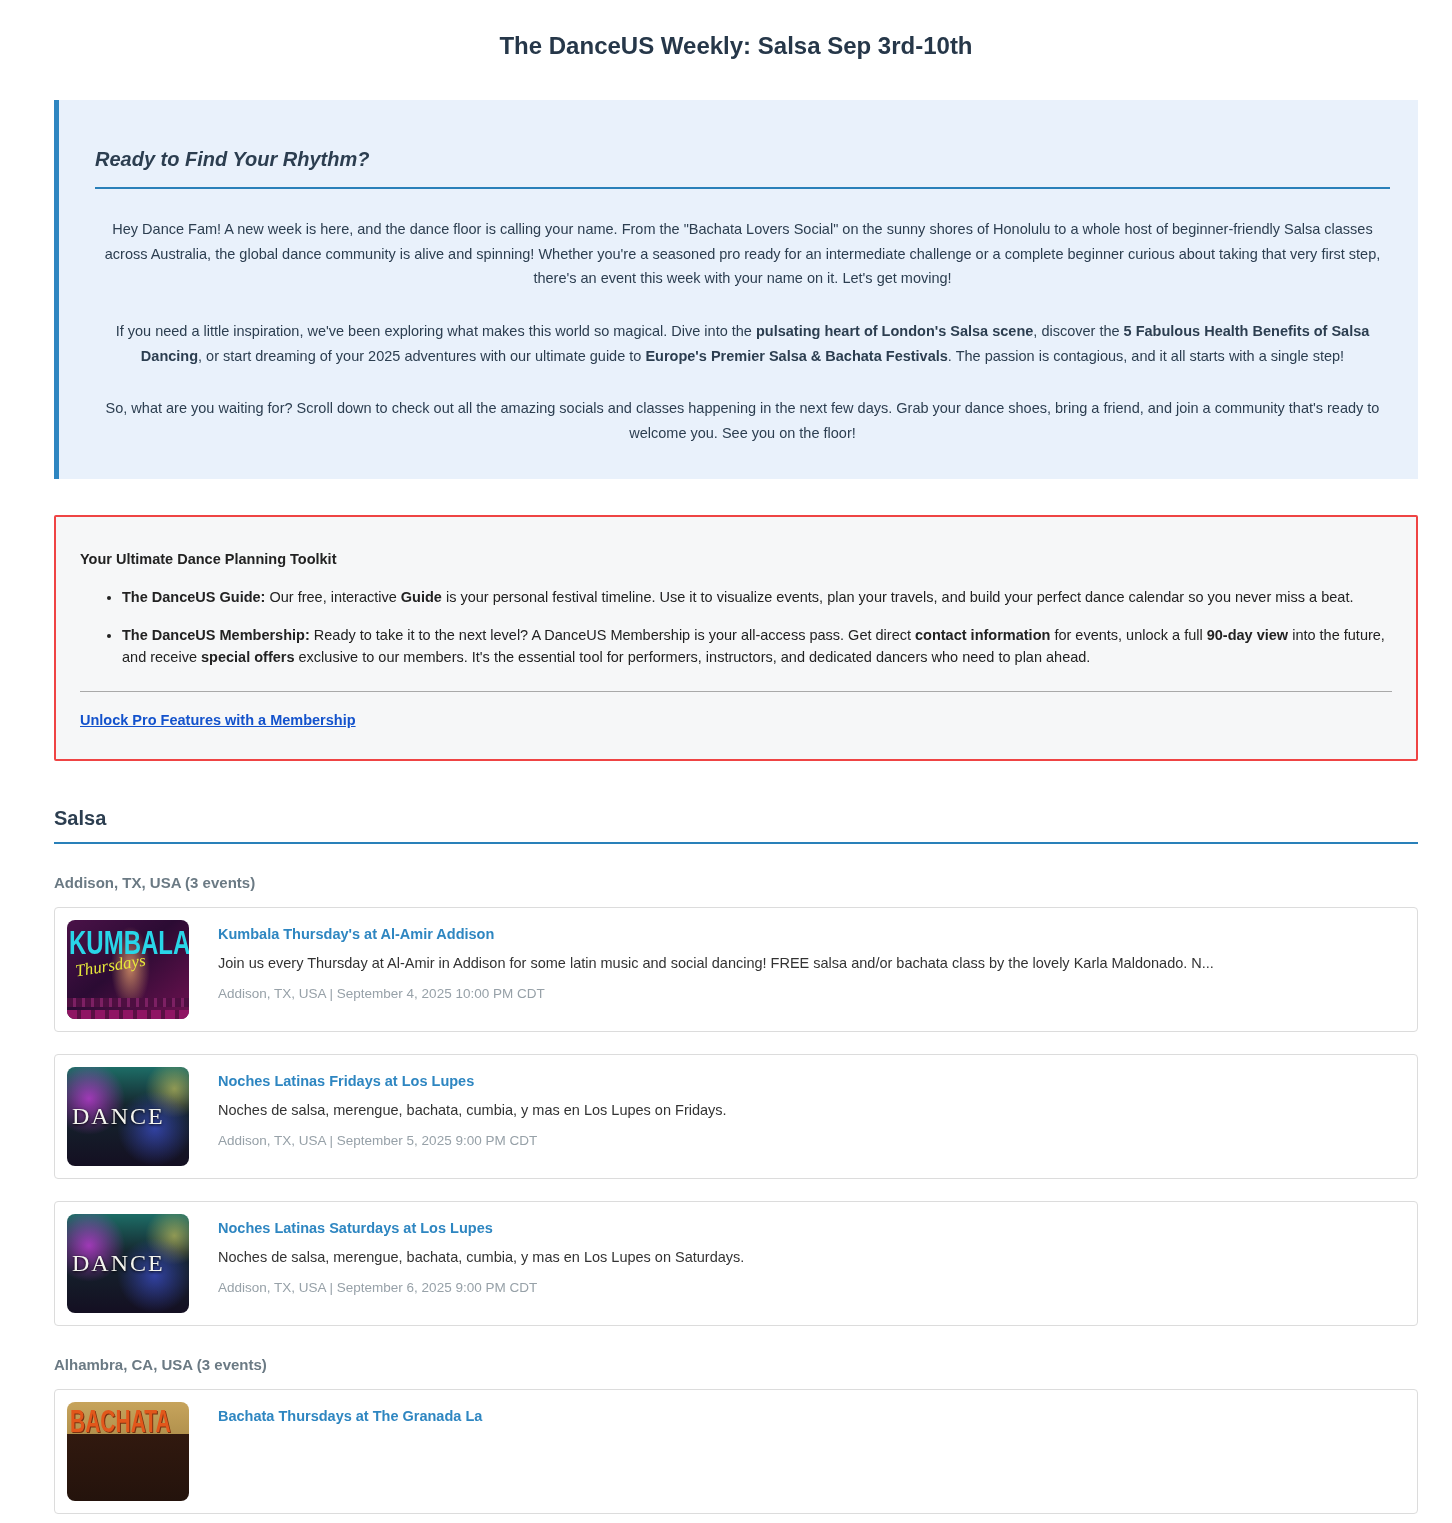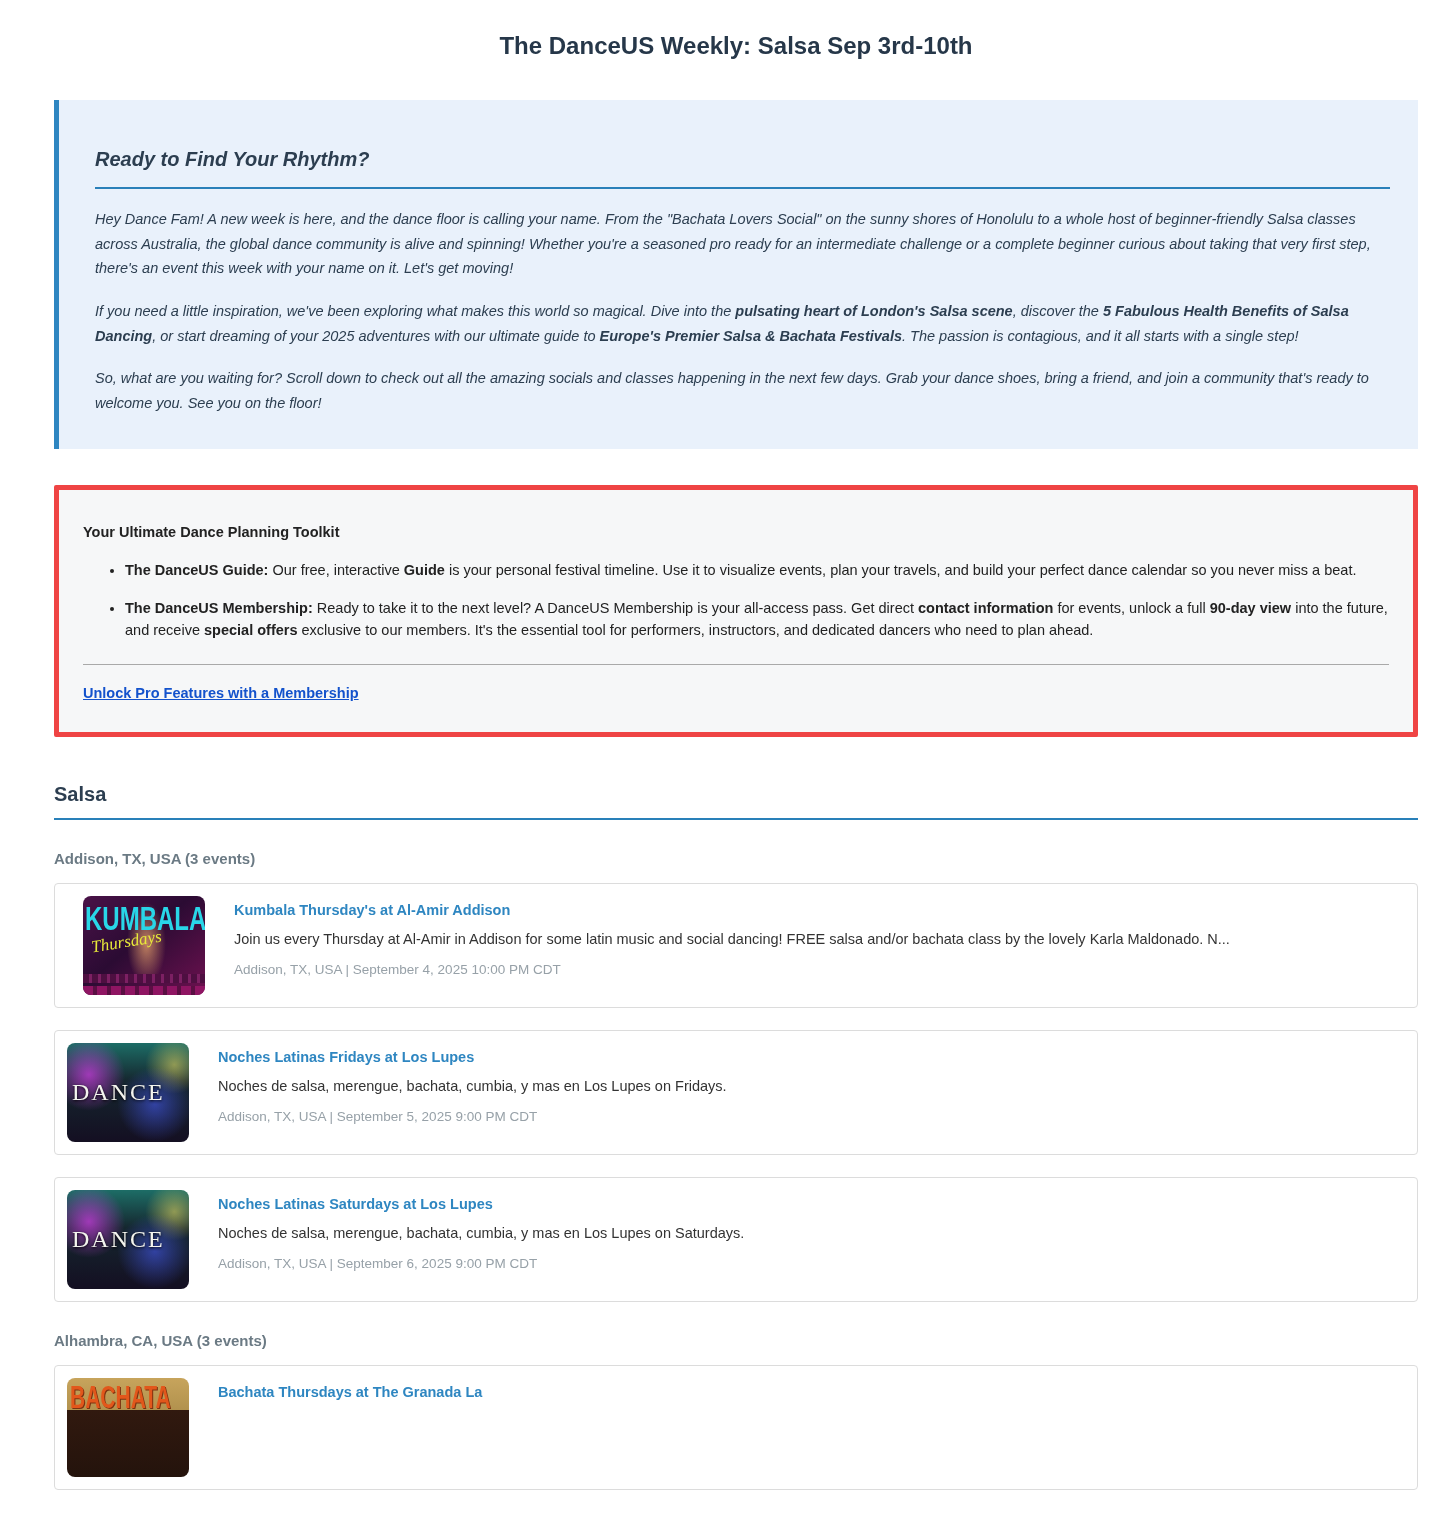--- a/index.html
+++ b/index.html
@@ -21,28 +21,28 @@
   .intro {
     background: #e9f1fb; border-left: 5px solid #2e86c1;
     padding: 30px 28px 34px 36px;
   }
   .intro-heading {
     font-style: italic; font-weight: 700; font-size: 20px;
     color: #2c3e50; margin: 18px 0 0;
   }
   .intro-rule { border: none; border-top: 2px solid #2980b9; margin: 16px 0 4px; }
   .intro p {
-    font-style: italic; color: #2c3e50; font-size: 14.5px;
-    line-height: 1.7; margin: 18px 0 0;
+    color: #2c3e50; font-size: 14.5px;
+    line-height: 1.7; margin: 28px 0 0; text-align: center;
   }
   .bold { font-weight: 700; }
 
   
   .toolkit {
-    border: 5px solid #ef4444; background: #f6f7f8; border-radius: 2px;
+    border: 2px solid #ef4444; background: #f6f7f8; border-radius: 2px;
     padding: 26px 24px 30px; margin-top: 36px;
   }
   .toolkit-heading { font-size: 14.5px; font-weight: 700; color: #222; margin: 8px 0 0; }
   .toolkit-intro { font-size: 14.5px; color: #222; line-height: 1.55; margin: 22px 0 0; }
   .toolkit ul { margin: 20px 0 8px; padding-left: 42px; }
   .toolkit li { font-size: 14.5px; color: #222; line-height: 1.5; margin-bottom: 16px; }
   .toolkit-rule { border: none; border-top: 1px solid #a9a9a9; margin: 22px 0 0; }
   .toolkit-cta { font-size: 14.5px; font-weight: 700; color: #222; margin: 20px 0 0; }
   .membership-link {
     display: inline-block; margin-top: 20px;
@@ -69,21 +69,20 @@
     text-decoration: none; margin: 2px 0 11px;
   }
   .event-desc { font-size: 14.5px; color: #333; margin: 0 0 13px; line-height: 1.4; }
   .event-meta { font-size: 13.5px; color: #97a1a8; }
 
   
   .thumb-kumbala {
     background:
       radial-gradient(ellipse 26px 55px at 52% 48%, #c08060 0%, rgba(192,128,96,0) 75%),
       linear-gradient(140deg, #4a1248 0%, #2b0b33 45%, #6e1150 100%);
-    margin-left: 16px;
   }
   .kumbala-word {
     position: absolute; top: 4px; left: 2px; white-space: nowrap;
     color: #29d6e8; font-weight: 800; font-size: 24px; letter-spacing: 0px;
     transform: scaleY(1.35); transform-origin: top left;
   }
   .kumbala-script {
     position: absolute; top: 36px; left: 8px; white-space: nowrap;
     color: #e8ea3a; font-style: italic; font-size: 17px;
     font-family: "Liberation Serif", serif; transform: rotate(-9deg);

